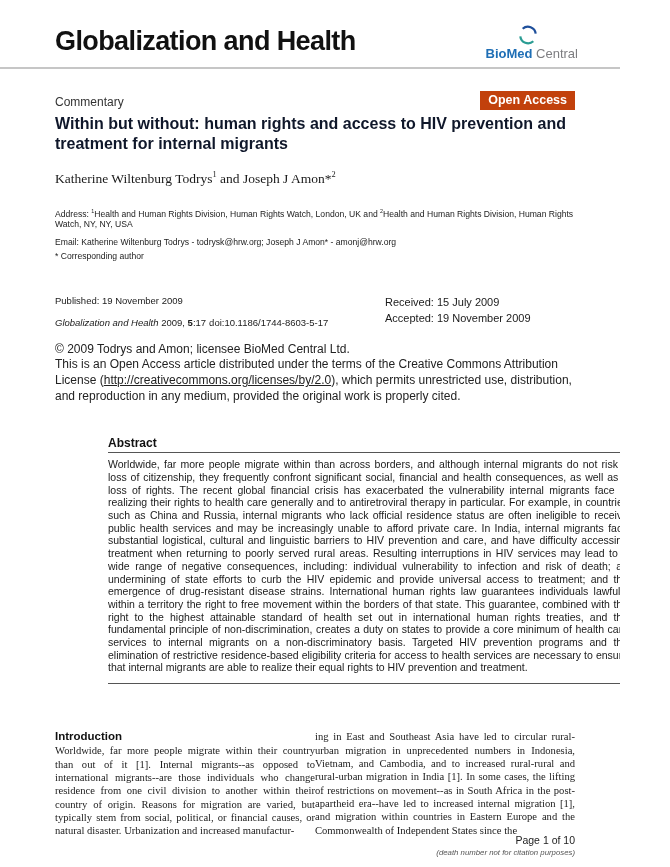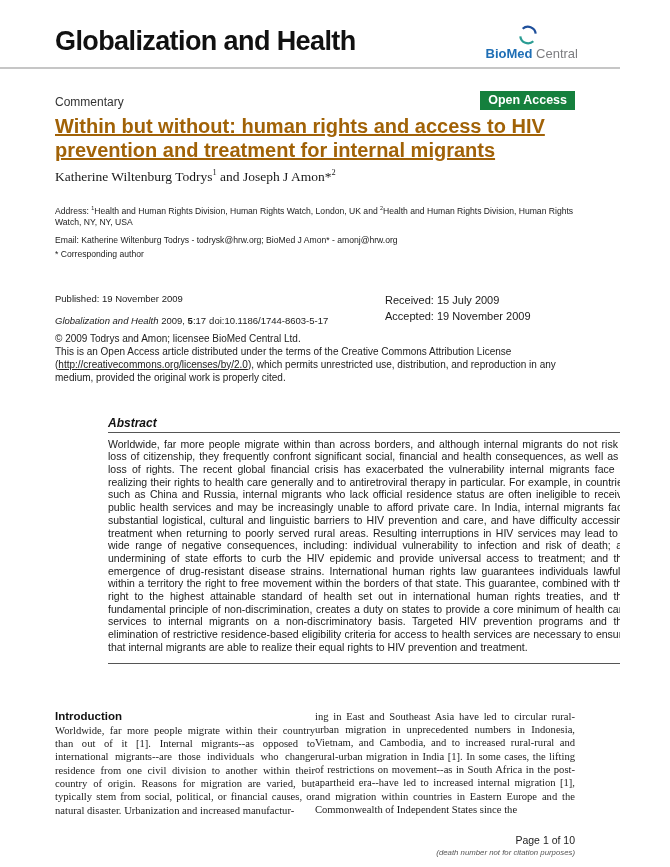--- a/index.html
+++ b/index.html
@@ -39,39 +39,38 @@
   
   .content { padding: 0 45px 0 55px; }
   .commentary-row {
     display: flex;
     justify-content: space-between;
     align-items: center;
     margin-top: 22px;
   }
   .article-type { font-size: 12px; color: #333; padding-top: 3px; }
   .open-access-badge {
-    background: #15803d;
+    background: #c2410c;
     color: #ffffff;
     font-weight: bold;
     font-size: 12.5px;
     padding: 2px 8px 3px 8px;
   }
   .article-title {
-    font-size: 20px;
+    font-size: 16px;
     font-weight: bold;
     line-height: 1.22;
     margin-top: 4px;
     max-width: 560px;
-    color: #a16207;
-    text-decoration: underline;
+    color: #0f172a;
   }
   .authors {
     font-family: "Liberation Serif", serif;
     font-size: 13.5px;
-    margin-top: 5px;
+    margin-top: 17px;
   }
   .authors sup, .address sup { font-size: 62%; }
   .address {
     font-size: 8.6px;
     line-height: 1.25;
     margin-top: 21px;
     max-width: 575px;
     color: #222;
   }
   .email-line { font-size: 8.6px; margin-top: 7px; color: #222; }
@@ -79,29 +78,29 @@
   
   .pubinfo-row { display: flex; margin-top: 34px; }
   .pubinfo-left { width: 330px; }
   .pubinfo-right { font-size: 11px; line-height: 1.45; }
   .published { font-size: 9.5px; }
   .citation { font-size: 9.5px; margin-top: 11px; }
   .citation .jname { font-style: italic; }
   .citation .vol { font-weight: bold; }
   .citation .doi { margin-left: 3px; }
   .available { font-size: 9.5px; margin-top: 9px; }
-  .copyright { font-size: 10px; line-height: 1.3; margin-top: 6px; max-width: 580px; color: #222; }
+  .copyright { font-size: 12px; line-height: 1.3; margin-top: 14px; max-width: 580px; color: #222; }
   .doc-link { text-decoration: underline; color: inherit; cursor: pointer; }
   .plain-link { text-decoration: none; color: inherit; cursor: pointer; }
   
   .abstract {
     margin: 32px 0 0 53px;
     width: 520px;
   }
-  .abstract-heading { font-size: 12px; font-weight: bold; margin: 0; color: #111; font-style: italic; }
+  .abstract-heading { font-size: 12px; font-weight: bold; margin: 0; color: #111; }
   .abstract-rule-top { border: 0; border-top: 1.5px solid #555; margin: 2px 0 0 0; }
   .abstract-body {
     font-size: 10.5px;
     line-height: 1.21;
     text-align: justify;
     margin-top: 5px;
     color: #1a1a1a;
   }
   .abstract-rule-bottom { border: 0; border-top: 1.5px solid #555; margin: 9px 0 0 0; }
   
@@ -160,21 +159,21 @@
     <div class="commentary-row">
       <span class="article-type">Commentary</span>
       <span class="open-access-badge">Open Access</span>
     </div>
 
     <div class="article-title">Within but without: human rights and access to HIV prevention and treatment for internal migrants</div>
     <div class="authors"><span>Katherine Wiltenburg Todrys</span><sup>1</sup><span> and </span><span>Joseph J Amon*</span><sup>2</sup></div>
 
     <div class="address"><span>Address: </span><sup>1</sup><span>Health and Human Rights Division, Human Rights Watch, London, UK and </span><sup>2</sup><span>Health and Human Rights Division, Human Rights Watch, NY, NY, USA</span></div>
 
-    <div class="email-line"><span>Email: Katherine Wiltenburg Todrys - </span><span class="plain-link">todrysk@hrw.org</span><span>; BioMed J Amon* - </span><span class="plain-link">amonj@hrw.org</span></div>
+    <div class="email-line"><span>Email: Katherine Wiltenburg Todrys - </span><span class="plain-link">todrysk@hrw.org</span><span>; Joseph J Amon* - </span><span class="plain-link">amonj@hrw.org</span></div>
     <div class="corresponding">* Corresponding author</div>
 
     <div class="pubinfo-row">
       <div class="pubinfo-left">
         <div class="published">Published: 19 November 2009</div>
         <div class="citation"><span class="jname">Globalization and Health</span><span> 2009, </span><span class="vol">5</span><span>:17</span><span class="doi">doi:10.1186/1744-8603-5-17</span></div>
       </div>
       <div class="pubinfo-right">
         <div>Received: 15 July 2009</div>
         <div>Accepted: 19 November 2009</div>

